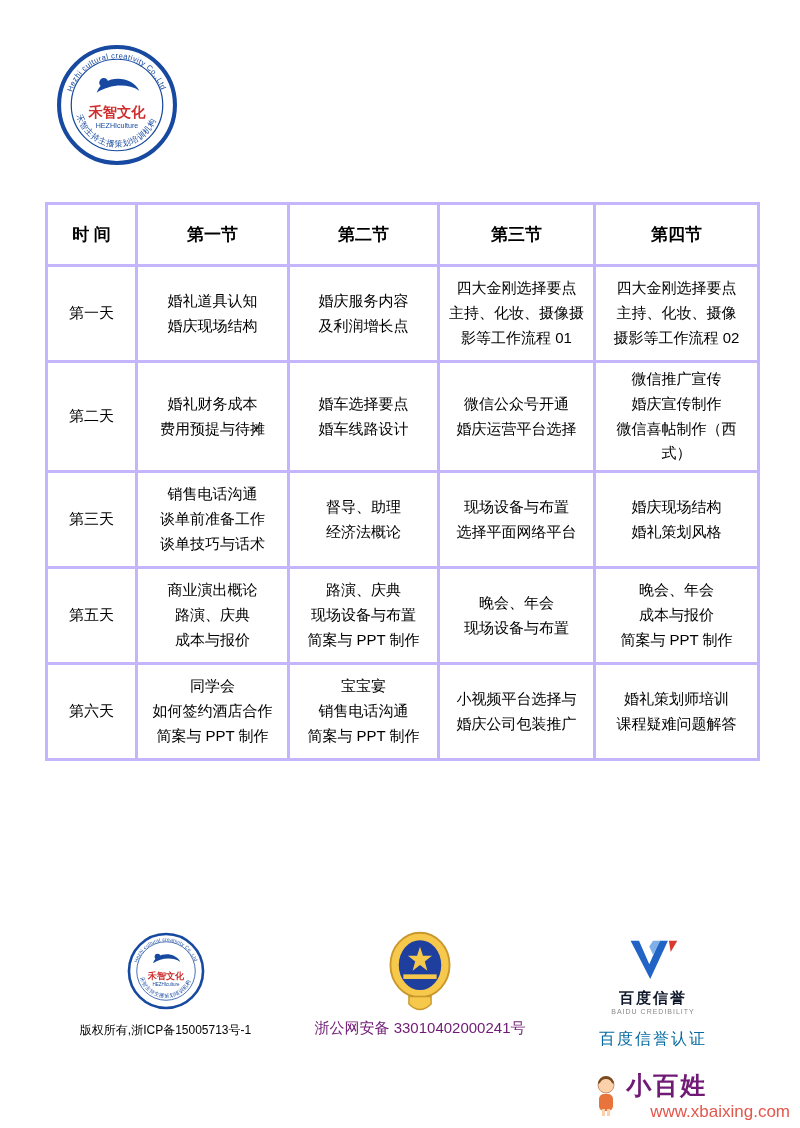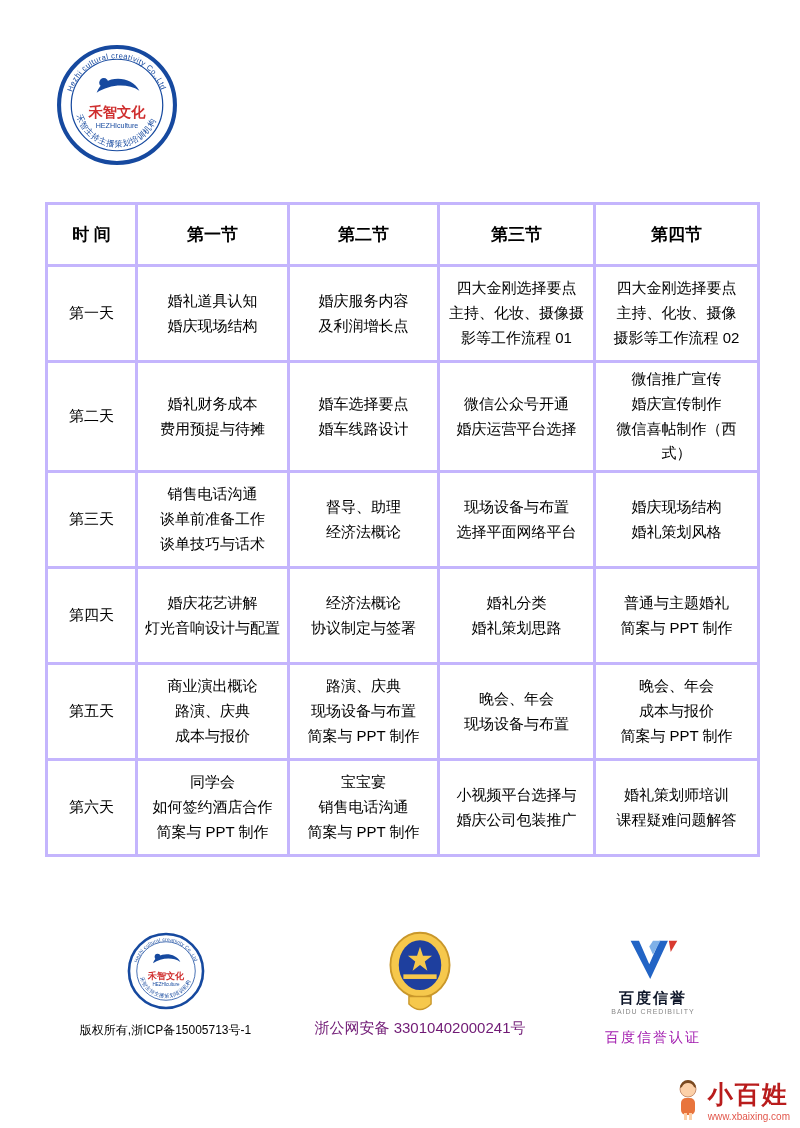--- a/index.html
+++ b/index.html
@@ -36,34 +36,34 @@
   .foot-left  { position:absolute; left:68px;  top:932px; width:195px; text-align:center; }
   .foot-left .logo-wrap { display:inline-block; width:78px; height:78px; }
   .copyright { margin-top:8px; font-size:12px; color:#000000; }
 
   .foot-center { position:absolute; left:290px; top:930px; width:260px; text-align:center; }
   .police-caption { margin-top:0; font-size:15px; font-weight:normal; color:#701a75; }
 
   .foot-right { position:absolute; left:578px; top:936px; width:150px; text-align:center; }
   .baidu-title { margin-top:2px; font-size:15px; font-weight:bold; color:#0f172a; letter-spacing:2px; }
   .baidu-sub { font-size:7px; color:#888; letter-spacing:1px; }
-  .baidu-cert { margin-top:14px; font-size:14px; color:#a21caf; letter-spacing:2px; }
+  .baidu-cert { margin-top:14px; font-size:16px; color:#0369a1; letter-spacing:2px; }
 
   
   .watermark {
     position:absolute; right:10px; bottom:6px;
     display:flex; align-items:center; gap:5px;
   }
   .wm-text { text-align:left; }
   .wm-title {
-    font-size:25px; font-weight:bold; color:#b91c1c;
+    font-size:25px; font-weight:bold; color:#701a75;
     text-shadow:-1px -1px 0 #fff, 1px -1px 0 #fff, -1px 1px 0 #fff, 1px 1px 0 #fff;
     letter-spacing:2px;
   }
-  .wm-url { font-size:10px; color:#e2574c; }
+  .wm-url { font-size:17px; color:#e2574c;margin-left:24px; }
 </style>
 </head>
 <body>
 
 <div class="page">
 
   <div class="logo-big">
     <svg viewBox="0 0 120 120" width="122" height="122" xmlns="http://www.w3.org/2000/svg" xmlns:xlink="http://www.w3.org/1999/xlink">
       <circle cx="60" cy="60" r="57" fill="#ffffff" stroke="#16499f" stroke-width="4"></circle>
       <circle cx="60" cy="60" r="45" fill="none" stroke="#16499f" stroke-width="1.2"></circle>
@@ -132,31 +132,20 @@
         <td class="day-cell">第三天</td>
         <td>销售电话沟通
 谈单前准备工作
 谈单技巧与话术</td>
         <td>督导、助理
 经济法概论</td>
         <td>现场设备与布置
 选择平面网络平台</td>
         <td>婚庆现场结构
 婚礼策划风格</td>
-      </tr>
-      <tr>
-        <td class="day-cell">第四天</td>
-        <td>婚庆花艺讲解
-灯光音响设计与配置</td>
-        <td>经济法概论
-协议制定与签署</td>
-        <td>婚礼分类
-婚礼策划思路</td>
-        <td>普通与主题婚礼
-简案与 PPT 制作</td>
       </tr>
       <tr>
         <td class="day-cell">第五天</td>
         <td>商业演出概论
 路演、庆典
 成本与报价</td>
         <td>路演、庆典
 现场设备与布置
 简案与 PPT 制作</td>
         <td>晚会、年会

